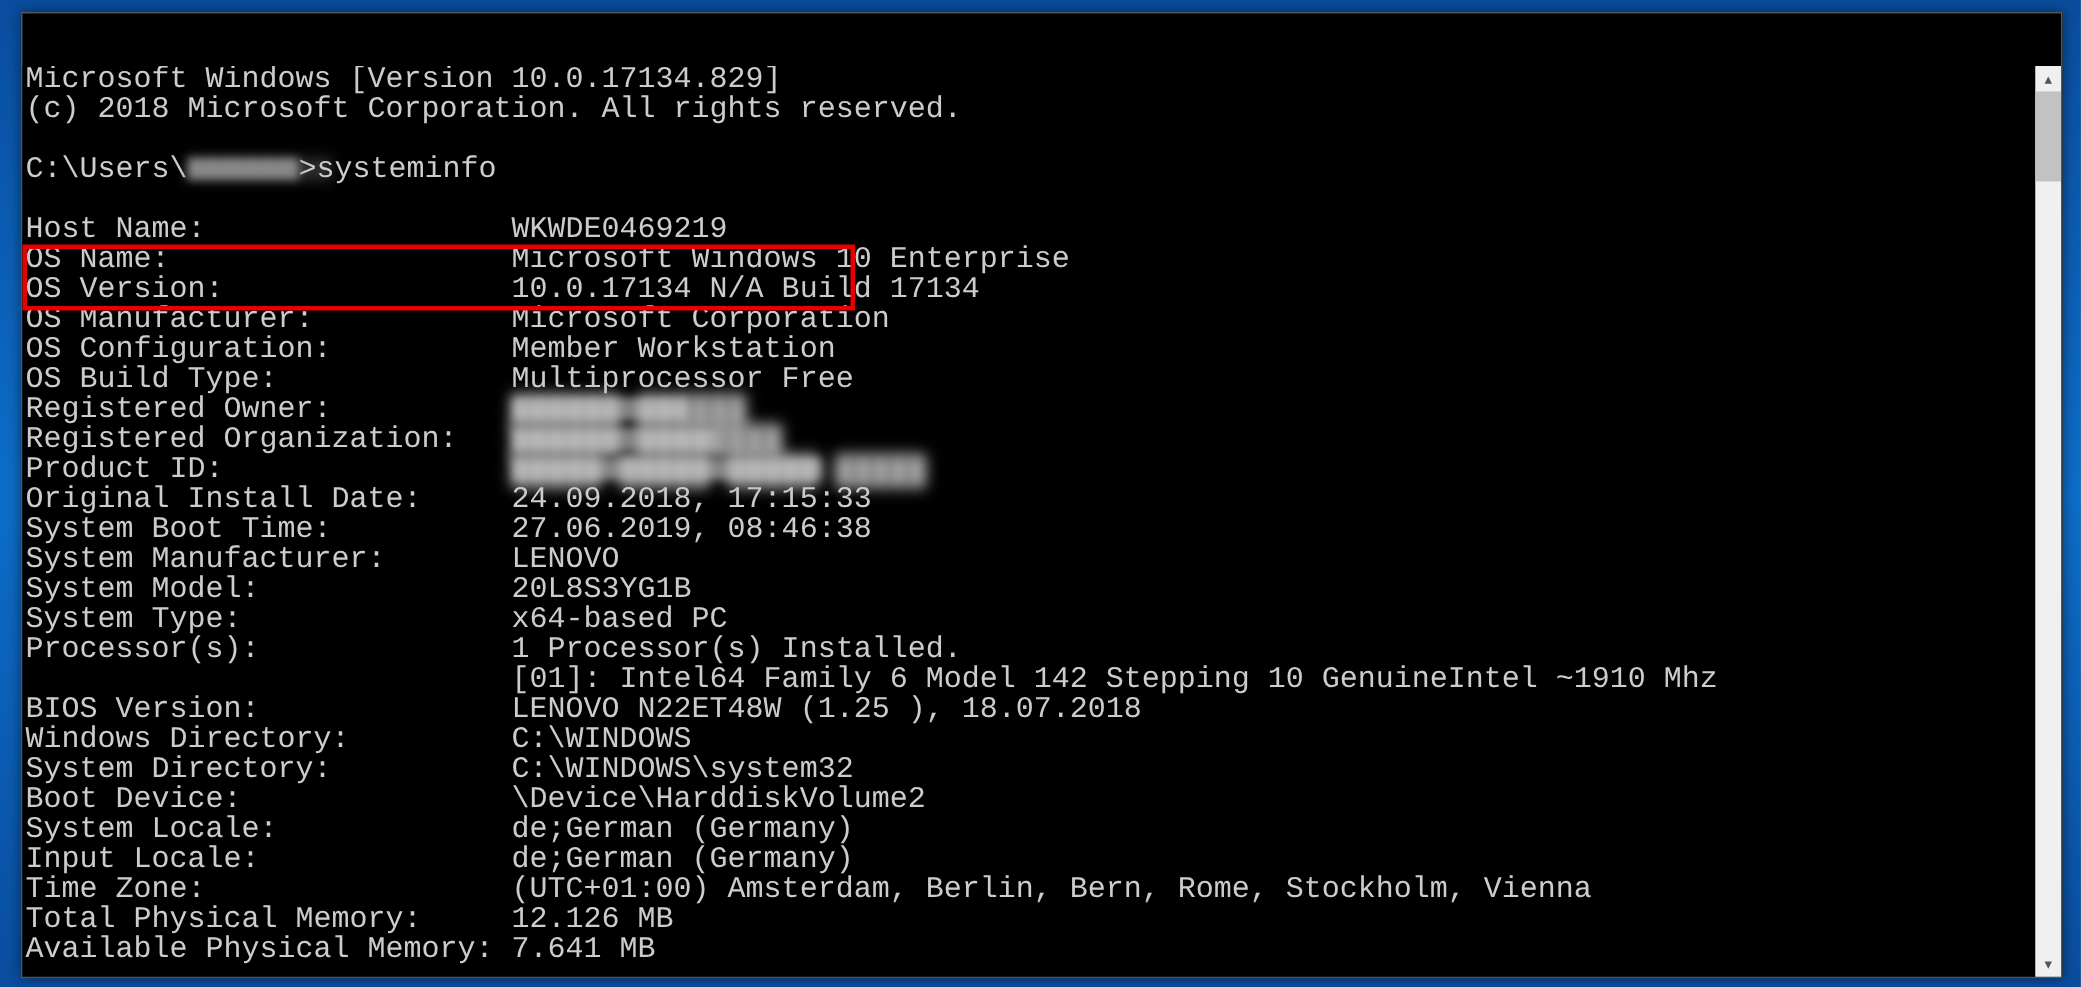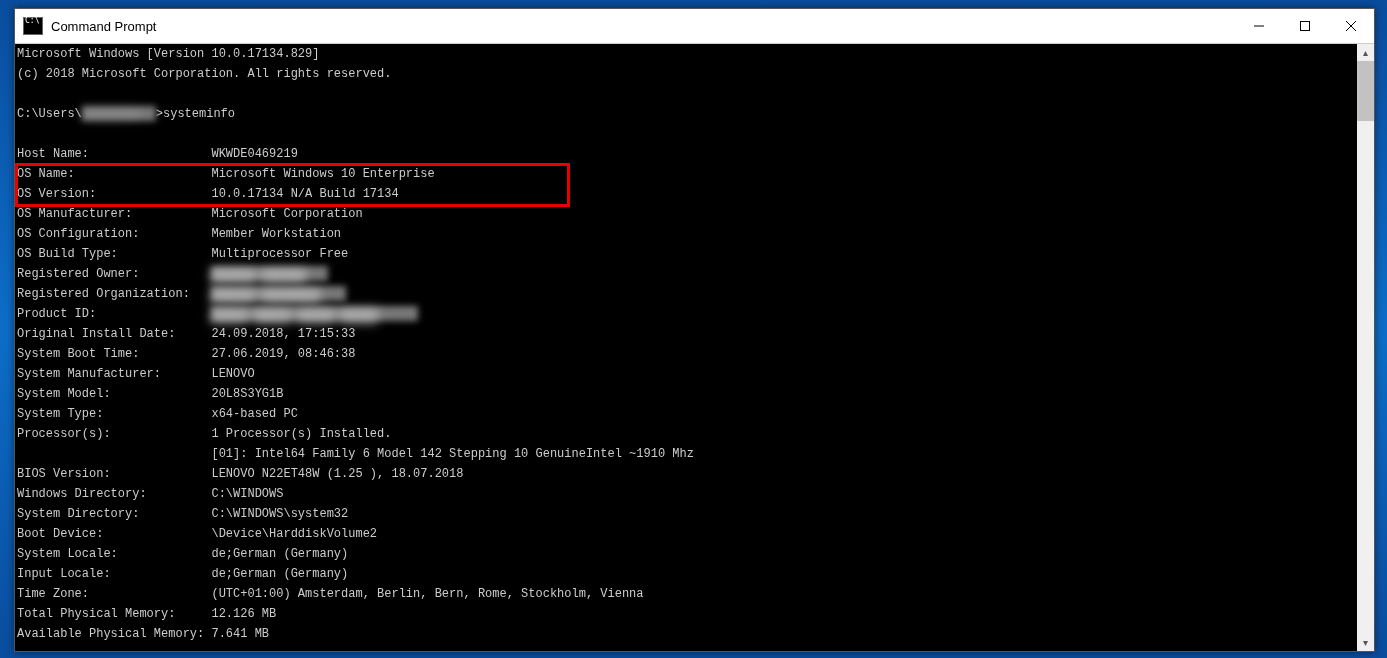--- a/index.html
+++ b/index.html
@@ -67,21 +67,21 @@
 
   .console-body {
     position: absolute;
     top: 35px;
     left: 0;
     right: 17px;
     bottom: 0;
     background: #000;
     color: #ccc;
     font-family: Consolas, "Courier New", monospace;
-    font-size: 12px;
+    font-size: 20px;
     line-height: 20px;
     padding: 0 0 0 2px;
     white-space: pre;
     overflow: hidden;
   }
   .scrollbar-v {
     position: absolute;
     top: 35px;
     right: 0;
     width: 17px;
@@ -131,42 +131,20 @@
     pointer-events: none;
     box-sizing: border-box;
   }
   .row { height: 20px; }
 </style>
 </head>
 <body>
 
 <div class="window">
 
-  <div class="titlebar">
-    <div class="app-icon"></div>
-    <div class="title-text">Command Prompt</div>
-    <div class="win-controls">
-      <div class="win-btn">
-        <svg viewBox="0 0 12 12">
-            <line x1="1" y1="6" x2="11" y2="6" stroke="#000" stroke-width="1"></line>
-          </svg>
-      </div>
-      <div class="win-btn">
-        <svg viewBox="0 0 12 12">
-            <rect x="1.5" y="1.5" width="9" height="9" fill="none" stroke="#000" stroke-width="1"></rect>
-          </svg>
-      </div>
-      <div class="win-btn close">
-        <svg viewBox="0 0 12 12">
-            <line x1="1" y1="1" x2="11" y2="11" stroke="#000" stroke-width="1"></line>
-            <line x1="11" y1="1" x2="1" y2="11" stroke="#000" stroke-width="1"></line>
-          </svg>
-      </div>
-    </div>
-  </div>
 
   <div class="console-body" id="console"><div class="row">Microsoft Windows [Version 10.0.17134.829]</div><div class="row">(c) 2018 Microsoft Corporation. All rights reserved.</div><div class="row"></div><div class="row">C:\Users\<span class="blur" style="width:74px;">XXXXXXXX</span>&gt;systeminfo</div><div class="row"></div><div class="row">Host Name:                 WKWDE0469219</div><div class="row">OS Name:                   Microsoft Windows 10 Enterprise</div><div class="row">OS Version:                10.0.17134 N/A Build 17134</div><div class="row">OS Manufacturer:           Microsoft Corporation</div><div class="row">OS Configuration:          Member Workstation</div><div class="row">OS Build Type:             Multiprocessor Free</div><div class="row">Registered Owner:          <span class="blur" style="width:117px;">██████ ██████</span></div><div class="row">Registered Organization:   <span class="blur" style="width:135px;">██████ ████████</span></div><div class="row">Product ID:                <span class="blur" style="width:207px;">█████-█████-█████-█████</span></div><div class="row">Original Install Date:     24.09.2018, 17:15:33</div><div class="row">System Boot Time:          27.06.2019, 08:46:38</div><div class="row">System Manufacturer:       LENOVO</div><div class="row">System Model:              20L8S3YG1B</div><div class="row">System Type:               x64-based PC</div><div class="row">Processor(s):              1 Processor(s) Installed.</div><div class="row">                           [01]: Intel64 Family 6 Model 142 Stepping 10 GenuineIntel ~1910 Mhz</div><div class="row">BIOS Version:              LENOVO N22ET48W (1.25 ), 18.07.2018</div><div class="row">Windows Directory:         C:\WINDOWS</div><div class="row">System Directory:          C:\WINDOWS\system32</div><div class="row">Boot Device:               \Device\HarddiskVolume2</div><div class="row">System Locale:             de;German (Germany)</div><div class="row">Input Locale:              de;German (Germany)</div><div class="row">Time Zone:                 (UTC+01:00) Amsterdam, Berlin, Bern, Rome, Stockholm, Vienna</div><div class="row">Total Physical Memory:     12.126 MB</div><div class="row">Available Physical Memory: 7.641 MB</div></div>
 
   <div class="scrollbar-v">
     <div class="sb-arrow">▴</div>
     <div class="sb-track">
       <div class="sb-thumb"></div>
     </div>
     <div class="sb-arrow down">▾</div>
   </div>

